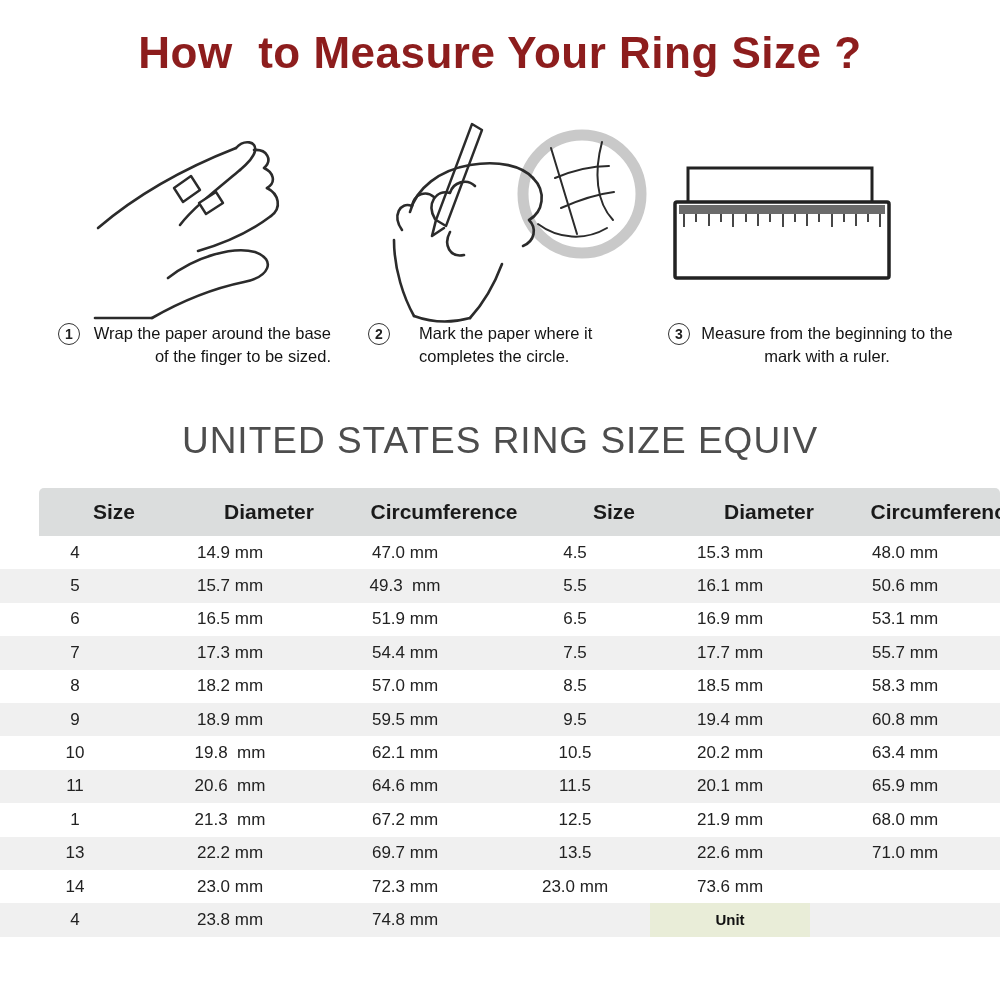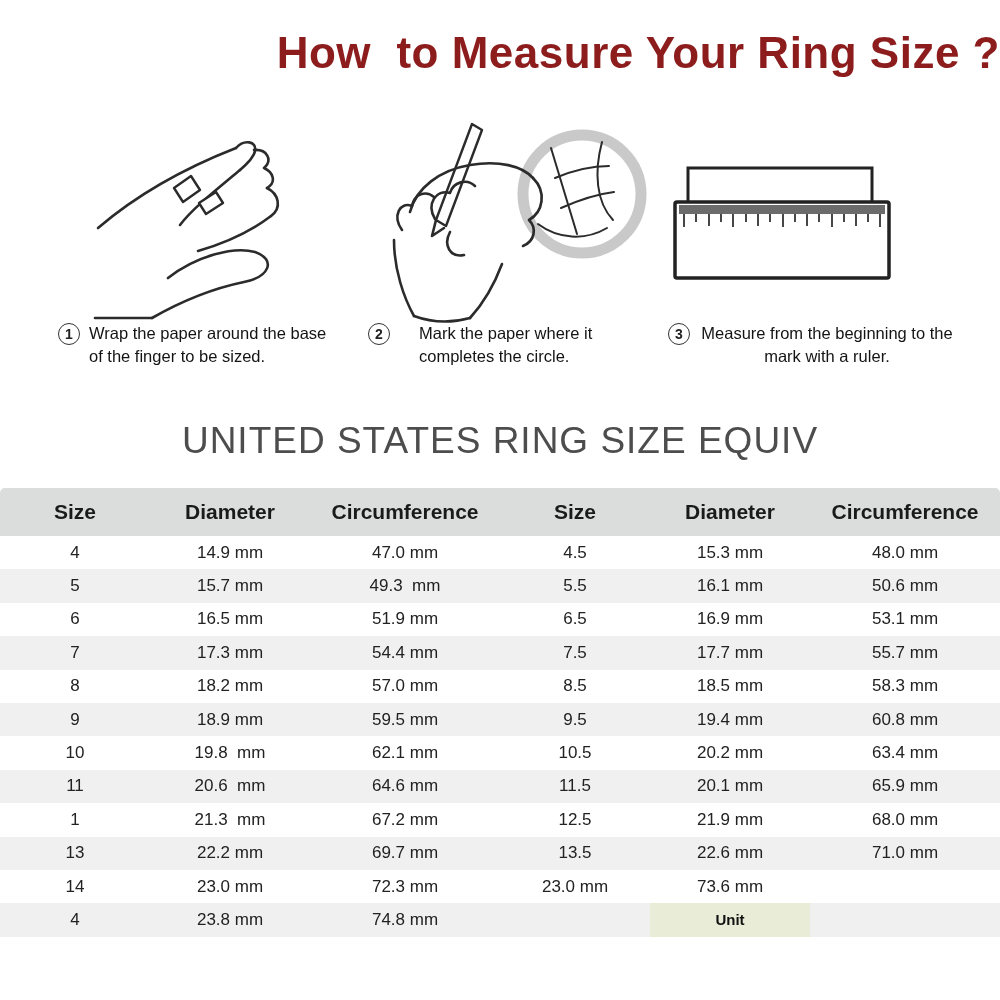--- a/index.html
+++ b/index.html
@@ -9,53 +9,54 @@
     --stripe-bg:#f0f0f0;
     --unit-bg:#e9edd8;
     --ink:#1c1c1c;
   }
   *{margin:0;padding:0;box-sizing:border-box;}
   html,body{width:1000px;height:1000px;background:#ffffff;overflow:hidden;}
   body{position:relative;font-family:"Liberation Sans",sans-serif;color:var(--ink);}
 
   .title{
     position:absolute;left:0;top:28px;width:1000px;
-    text-align:right;font-size:44px;font-weight:bold;
+    text-align:center;font-size:44px;font-weight:bold;
     color:var(--title-color);white-space:pre;letter-spacing:0.5px;
   }
 
   .illus{position:absolute;}
   .illus svg{display:block;}
   .sketch{stroke:#2b2b2b;stroke-width:2.6;fill:none;stroke-linecap:round;stroke-linejoin:round;}
   .sketch-thin{stroke:#2b2b2b;stroke-width:2;fill:none;stroke-linecap:round;stroke-linejoin:round;}
   .sketch-fill{stroke:#2b2b2b;stroke-width:2.4;fill:#ffffff;stroke-linejoin:round;}
 
   .caption{
     position:absolute;top:322px;display:flex;gap:9px;align-items:flex-start;
   }
   .step-circle{
     flex:0 0 auto;width:22px;height:22px;border:1.7px solid #333;border-radius:50%;
     display:flex;align-items:center;justify-content:center;
     font-size:14px;font-weight:bold;color:#222;margin-top:1px;
   }
   .caption-text{font-size:16.5px;line-height:1.38;color:#141414;}
-  #cap1{left:58px;} #cap1 .caption-text{width:242px;}
+  #cap1{left:58px;} #cap1 .caption-text{width:242px;text-align:right;}
   #cap2{left:368px;} #cap2 .caption-text{width:206px;margin-left:20px;}
   #cap3{left:668px;} #cap3 .caption-text{width:256px;text-align:center;}
 
   .table-title{
     position:absolute;left:0;top:420px;width:1000px;text-align:center;
     font-size:37px;font-weight:normal;color:var(--heading-color);letter-spacing:1px;
   }
 
   .ring-table{position:absolute;left:0;top:488px;width:1000px;}
   .t-header{
     display:grid;grid-template-columns:150px 160px 190px 150px 160px 190px;
     height:48px;background:var(--header-bg);border-radius:5px 5px 0 0;
     align-items:center;
+    margin-left:39px;
   }
   .th{
     text-align:center;font-size:21px;font-weight:bold;color:#1a1a1a;
   }
   .t-body{display:block;}
   .tr{
     display:grid;grid-template-columns:150px 160px 190px 150px 160px 190px;
     height:33.4px;
   }
   .tr.stripe{background:var(--stripe-bg);}

